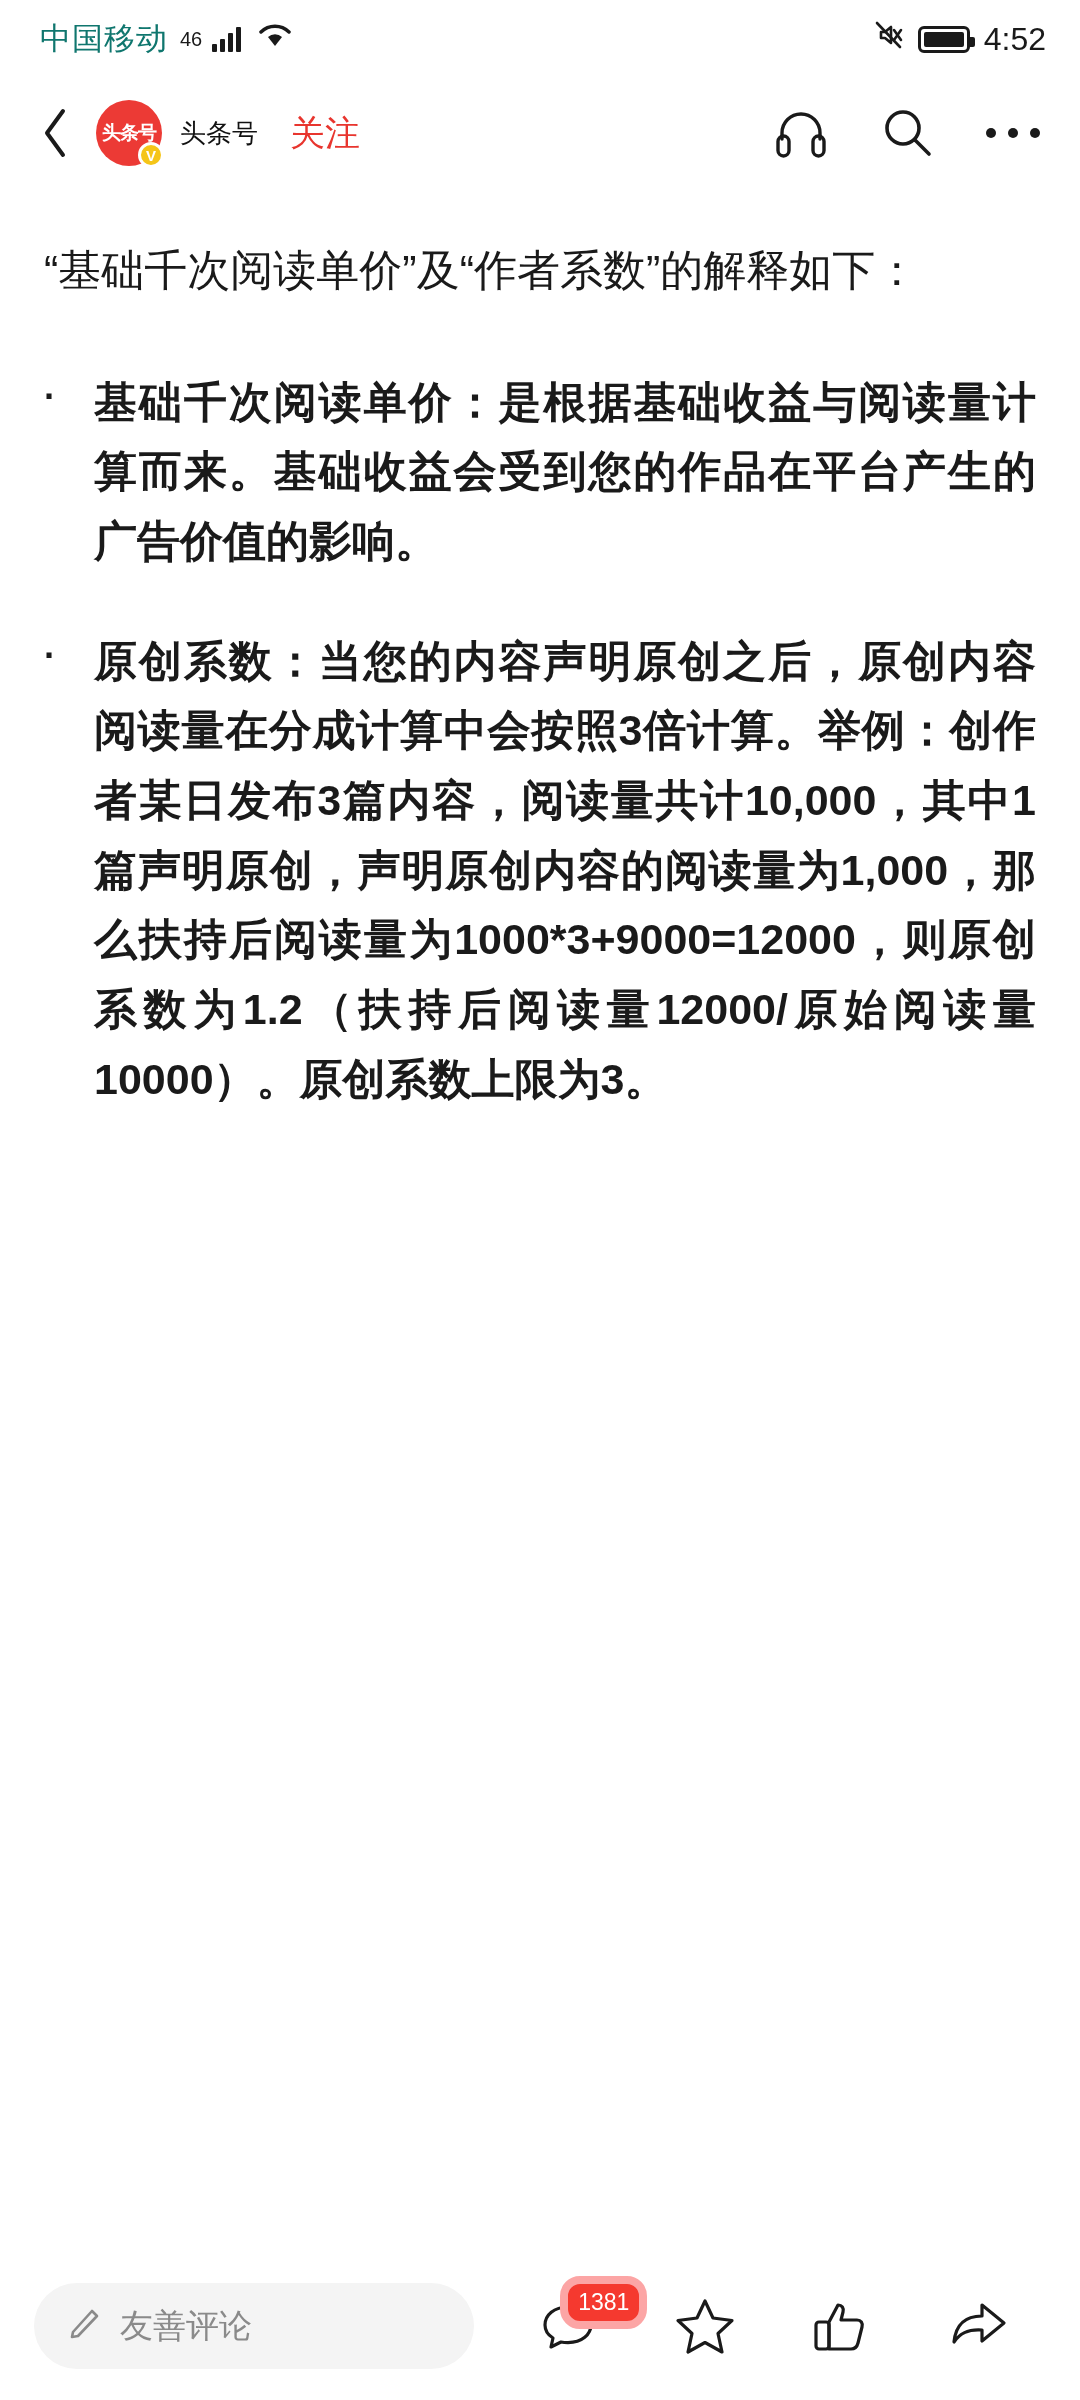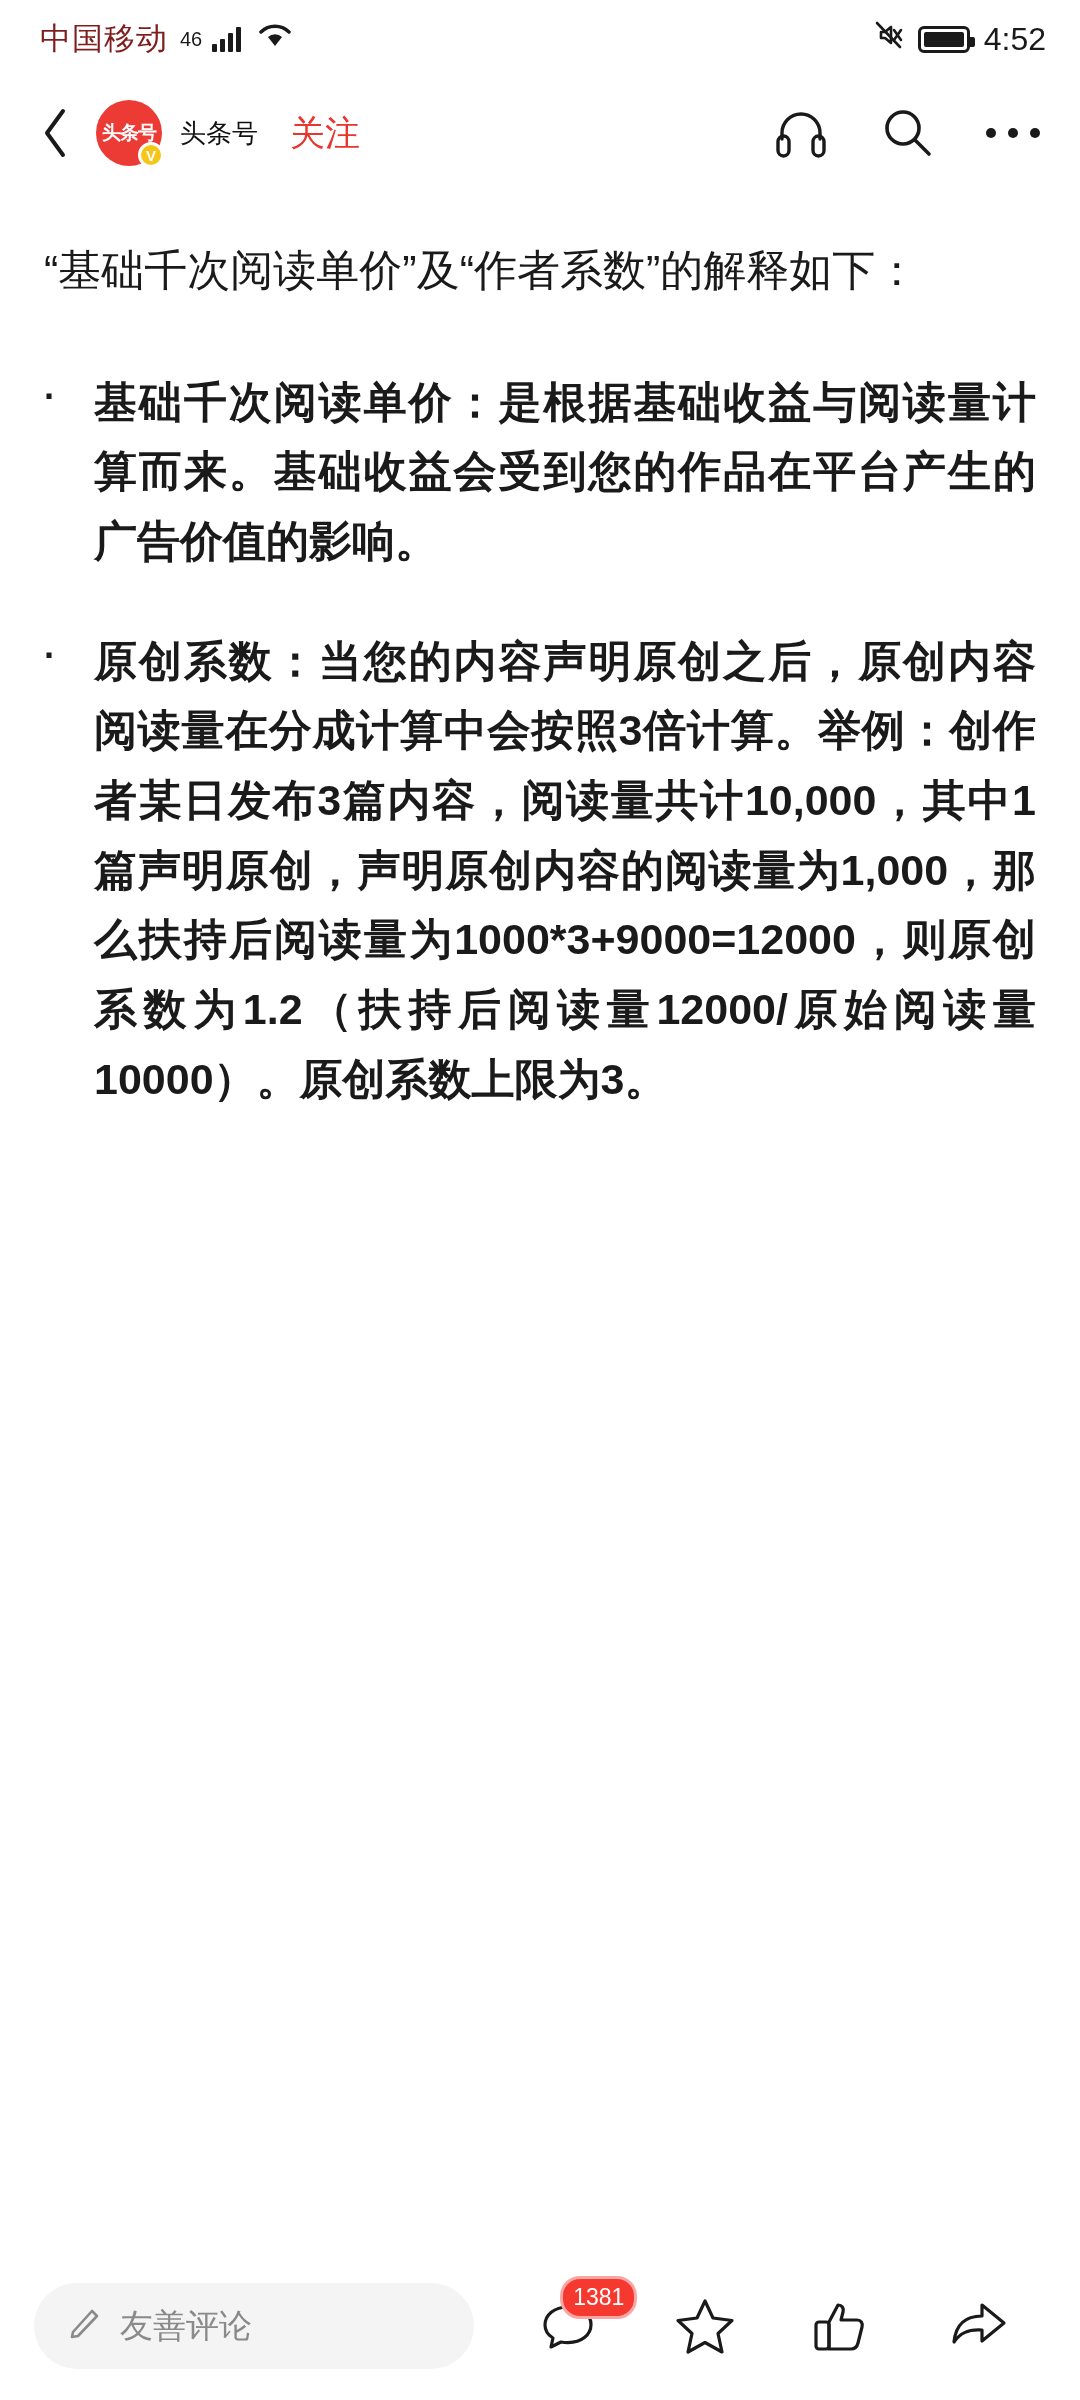--- a/index.html
+++ b/index.html
@@ -27,21 +27,21 @@
     align-items: center;
     padding: 0 34px 0 40px;
     font-size: 31px;
     color: #111;
   }
   .status-left {
     display: flex;
     align-items: center;
     gap: 10px;
   }
-  .carrier { font-size: 31px; letter-spacing: 1px; color: #7f1d1d; }
+  .carrier { font-size: 31px; letter-spacing: 1px; color: #0f766e; }
   .net-type { font-size: 20px; vertical-align: super; color: #1a1a1a; margin-left: 2px;}
   .bars { display: inline-flex; align-items: flex-end; gap: 3px; height: 26px; }
   .bars i { display:block; width: 5px; background: #1a1a1a; border-radius: 1px; }
   .bars i:nth-child(1){ height: 8px; }
   .bars i:nth-child(2){ height: 13px; }
   .bars i:nth-child(3){ height: 19px; }
   .bars i:nth-child(4){ height: 25px; }
   .wifi { margin-left: 8px; }
   .status-spacer { flex: 1; }
   .status-right { display: flex; align-items: center; gap: 14px; }
@@ -208,21 +208,21 @@
     top: -14px;
     left: 28px;
     background: #f5392f;
     color: #fff;
     font-size: 23px;
     line-height: 1;
     padding: 7px 10px;
     border-radius: 20px;
     min-width: 56px;
     text-align: center;
-    border: 3px solid #fca5a5;
+    border: 8px solid #fca5a5;
   }
 </style>
 </head>
 <body>
 
 <div class="phone">
 
   <div class="status-bar">
     <div class="status-left">
       <span class="carrier">中国移动</span>

